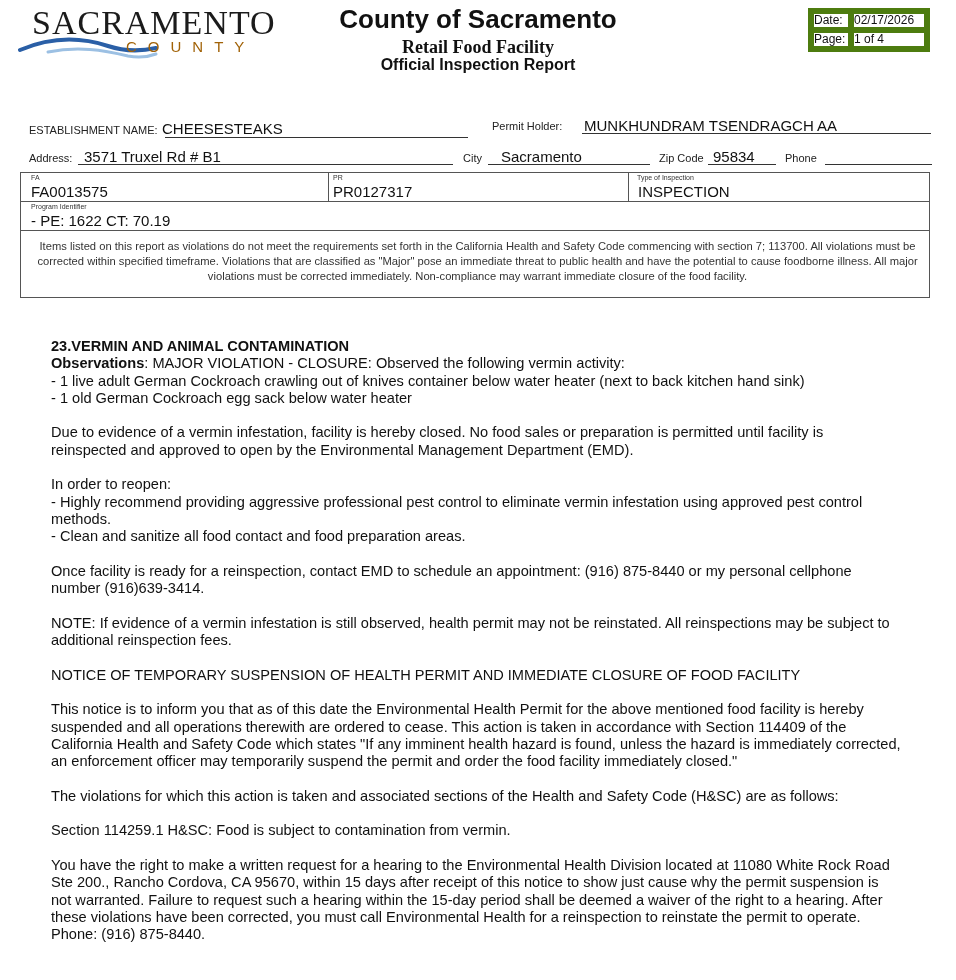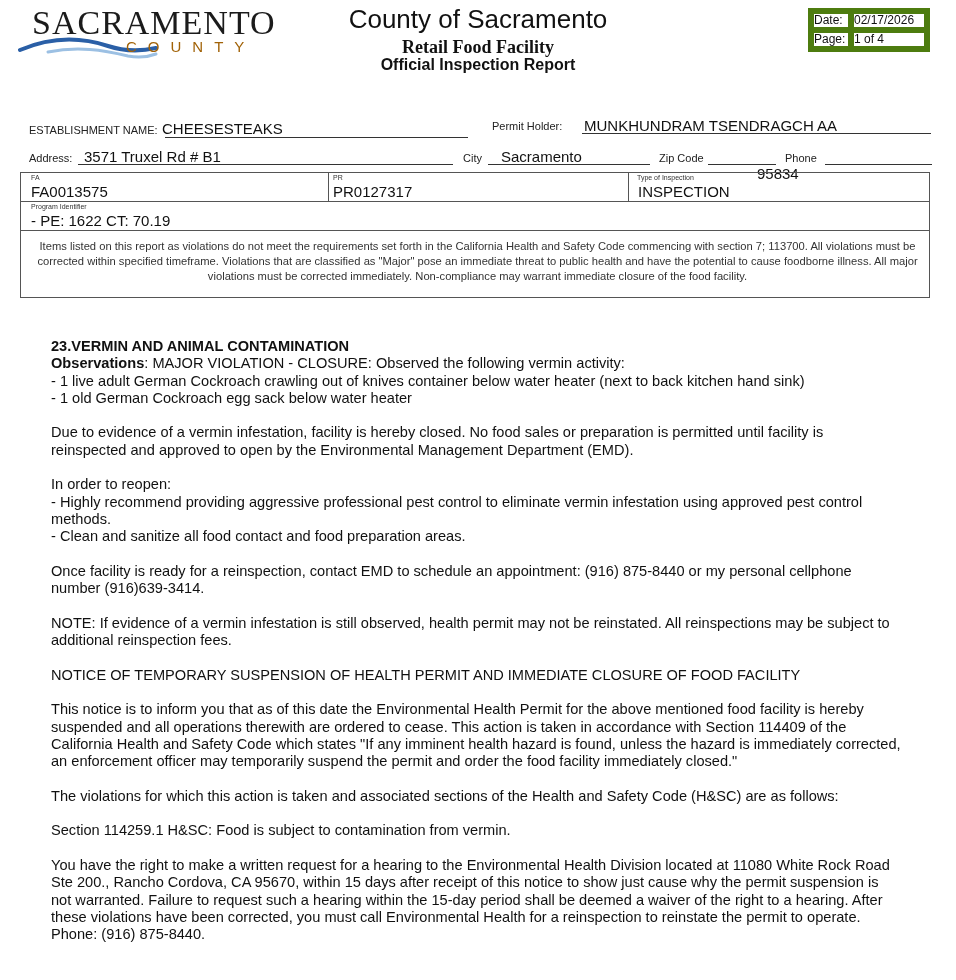--- a/index.html
+++ b/index.html
@@ -9,21 +9,21 @@
 
   
   .logo { left: 18px; top: 4px; width: 240px; height: 60px; }
   .logo-word { left: 14px; top: 0px; font-family: "Liberation Serif", serif; font-size: 34px;
                letter-spacing: 1px; color: #1b1b1b; white-space: nowrap; }
   .logo-county { left: 108px; top: 34px; font-family: "Liberation Sans", sans-serif; font-size: 15px;
                  letter-spacing: 11px; color: #a16207; white-space: nowrap; }
   .logo-wave { left: 0; top: 28px; }
 
   
-  .title-main { left: 0; width: 956px; top: 4px; text-align: center; font-size: 26px; font-weight: normal; }
+  .title-main { left: 0; width: 956px; top: 4px; text-align: center; font-size: 26px; font-weight: bold; }
   .title-sub1 { left: 0; width: 956px; top: 37px; text-align: center; font-size: 18px; font-weight: bold; font-family: Liberation Serif, serif; }
   .title-sub2 { left: 0; width: 956px; top: 56px; text-align: center; font-size: 16px; font-weight: bold; }
 
   
   .datebox { left: 808px; top: 8px; border-collapse: collapse; font-size: 12px; }
   .datebox td { border: 6px solid #4d7c0f; padding: 0 0; height: 13px; line-height: 13px; }
   .datebox td.lbl { width: 34px; }
   .datebox td.val { width: 70px; }
 
   
@@ -84,21 +84,21 @@
 
 <div class="abs flabel" style="left:29px; top:152px;">Address:</div>
 <div class="abs fvalue" style="left:84px; top:148px;">3571 Truxel Rd # B1</div>
 <div class="abs uline" style="left:78px; top:164px; width:375px;"></div>
 
 <div class="abs flabel" style="left:463px; top:152px;">City</div>
 <div class="abs fvalue" style="left:501px; top:148px;">Sacramento</div>
 <div class="abs uline" style="left:488px; top:164px; width:162px;"></div>
 
 <div class="abs flabel" style="left:659px; top:152px;">Zip Code</div>
-<div class="abs fvalue" style="left:713px; top:165px;margin-left:44px;">95834</div>
+<div class="abs fvalue" style="left:713px; top:148px;">95834</div>
 <div class="abs uline" style="left:708px; top:164px; width:68px;"></div>
 
 <div class="abs flabel" style="left:785px; top:152px;">Phone</div>
 <div class="abs fvalue" style="left:826px; top:148px;"></div>
 <div class="abs uline" style="left:825px; top:164px; width:107px;"></div>
 
 <div class="abs infobox">
   <div class="abs row1">
     <div class="abs cell-label" style="left:10px; top:1px;">FA</div>
     <div class="abs cell-value" style="left:10px; top:10px;">FA0013575</div>

